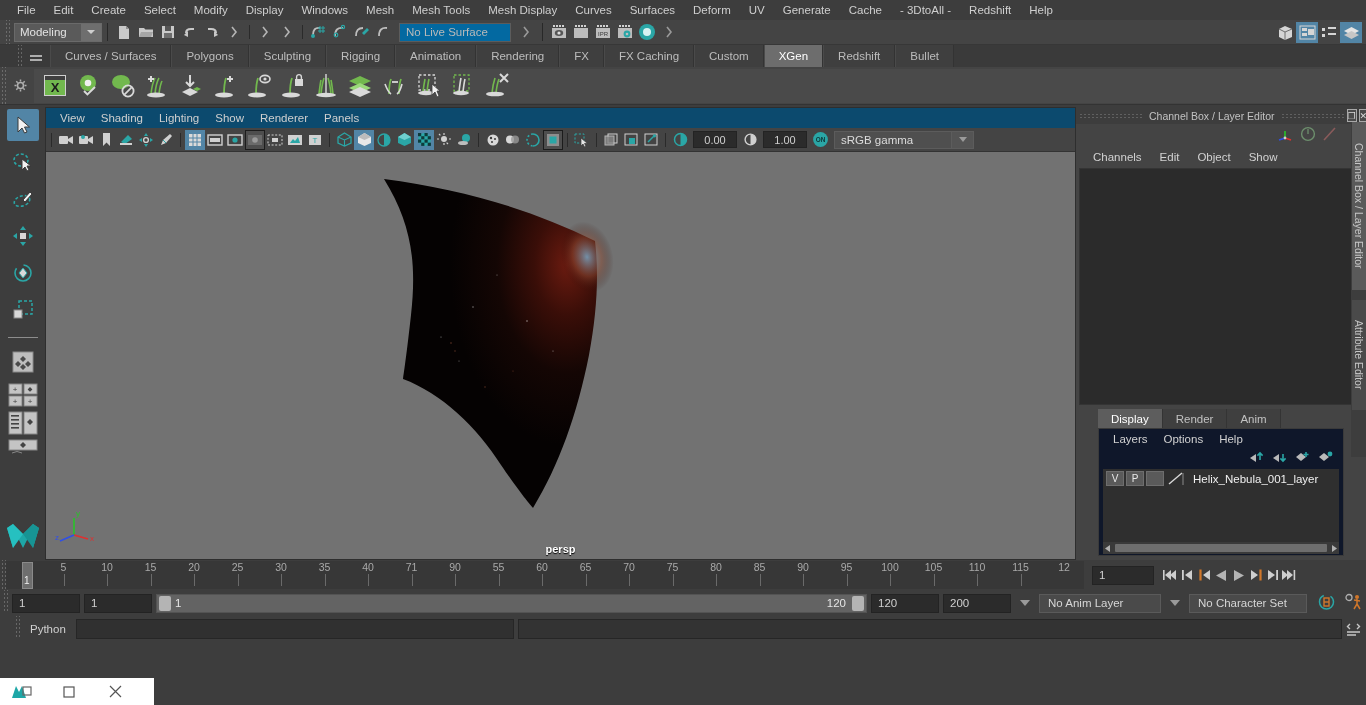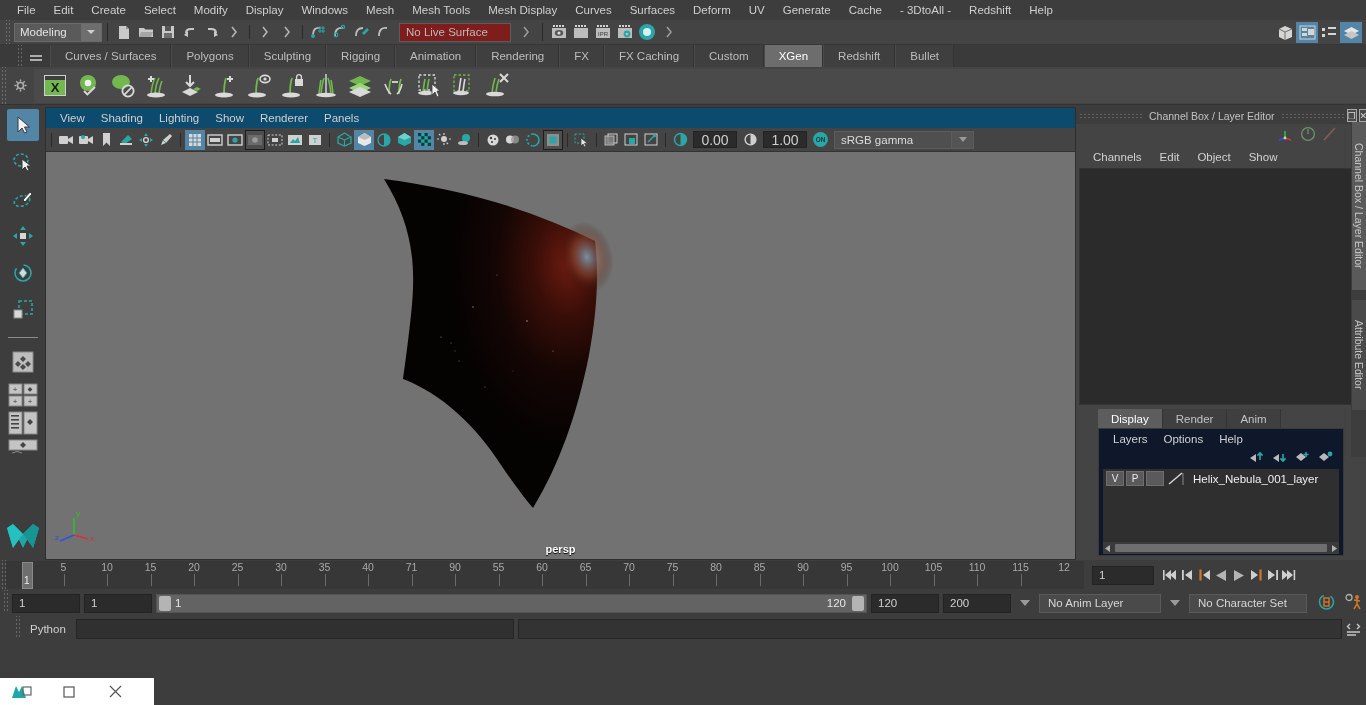--- a/index.html
+++ b/index.html
@@ -46,21 +46,21 @@
     align-items:center; justify-content:center;
   }
   .tri-d{ width:0;height:0;border-left:4px solid transparent;border-right:4px solid transparent;border-top:4px solid #cfcfcf;}
   .tri-d.sm{ border-left-width:4px;border-right-width:4px;border-top-width:5px;border-top-color:#9a9a9a;}
   .ibtn{
     width:22px;height:21px; display:flex;align-items:center;justify-content:center;
     flex:none; cursor:default;
   }
   .ibtn svg{ display:block; }
   .livefield{
-    height:19px; min-width:112px; background:#7f1d1d; border:1px solid #5c5c5c;
+    height:19px; min-width:112px; background:#0369a1; border:1px solid #5c5c5c;
     display:flex;align-items:center; padding:0 6px; color:#b9b9b9; font-size:11.5px;
     margin:0 4px;
   }
   #statusbar .rightpad{ margin-left:auto; display:flex; align-items:center; }
 
   
   #shelfwrap{ background:#444; }
   #shelftabs{
     height:22px; display:flex; align-items:flex-end; padding-left:16px;
     background:#3a3a3a;
@@ -100,21 +100,21 @@
     border:1px solid #2e2e2e; margin:2px 0 0 0; }
   #vpmenu{ height:20px; background:#0c4a6e; display:flex; align-items:center; padding-left:6px;}
   #vpmenu .mi{ padding:1px 8px; font-size:11.5px; color:#cfcfcf; cursor:default;}
   #vptool{ height:24px; background:#444; display:flex; align-items:center; padding:0 2px;
     border-bottom:1px solid #333;}
   .vbtn{ width:20px;height:20px;display:flex;align-items:center;justify-content:center;flex:none;cursor:default;}
   .vbtn.on{ background:#5285a6; }
   .vbtn.frame{ border:1px solid #1c1c1c; background:#4e4e4e;}
   .numfield{
     height:17px; width:44px; background:#2b2b2b; border:1px solid #232323;
-    color:#cfcfcf; font-size:14px; display:flex;align-items:center;justify-content:center;
+    color:#cfcfcf; font-size:11px; display:flex;align-items:center;justify-content:center;
     margin:0 3px;
   }
   .gammasel{
     height:18px; width:140px; background:#4f4f4f; border:1px solid #5c5c5c;
     display:flex; align-items:center; margin-left:4px;
   }
   .gammasel .t{ flex:1; padding-left:6px; color:#dcdcdc; font-size:11.5px;}
   .gammasel .a{ width:22px;display:flex;align-items:center;justify-content:center;
     border-left:1px solid #5c5c5c; height:100%; background:#545454;}
   #viewport{ flex:1; position:relative; background:#727272; overflow:hidden;}

